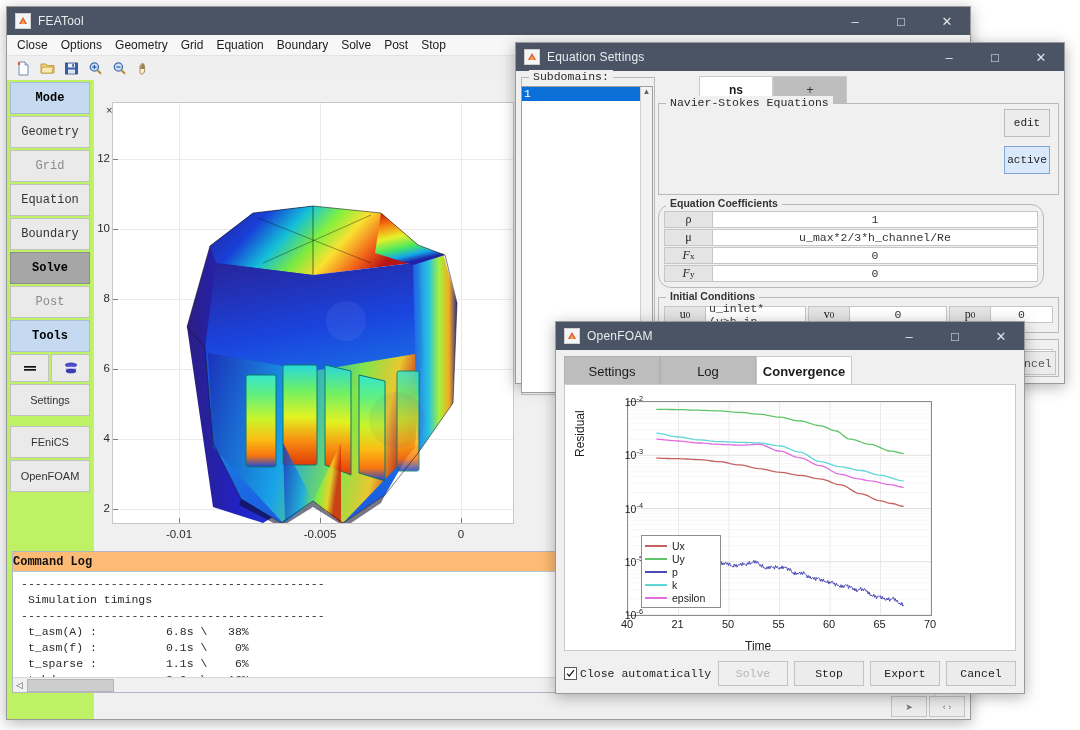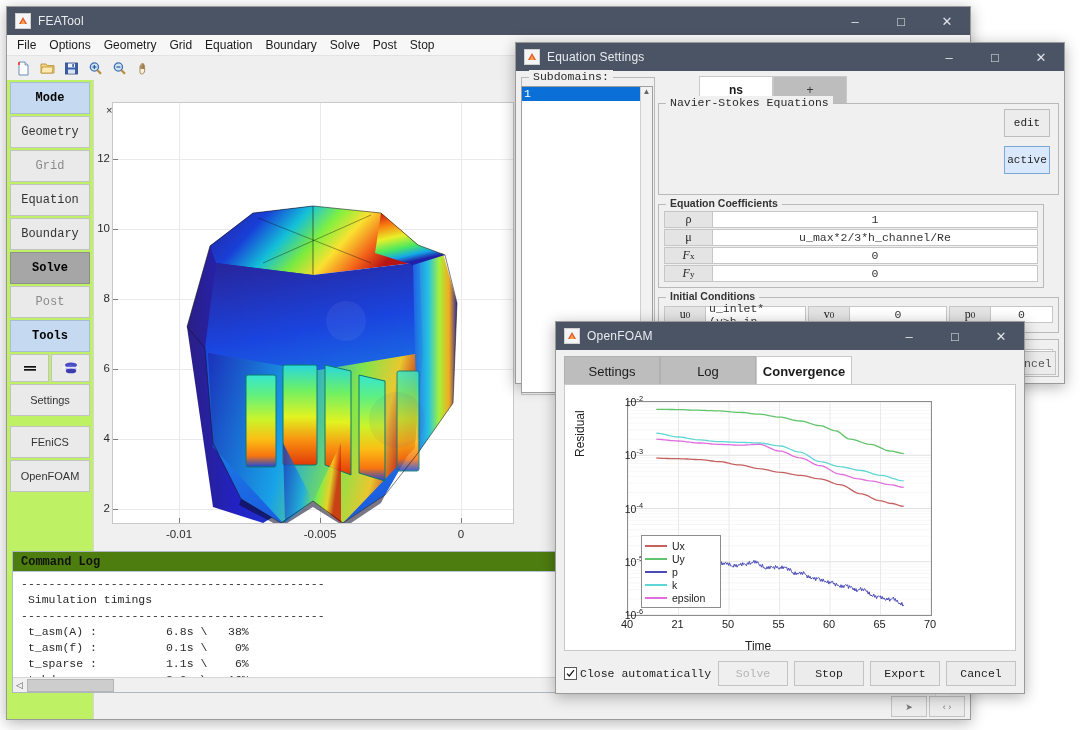--- a/index.html
+++ b/index.html
@@ -51,23 +51,23 @@
         border:1px solid #c8c8c8;overflow:hidden;}
   .gridline{position:absolute;background:#eaeaea;}
   .exp-label{position:absolute;left:12px;top:22px;font-size:11px;color:#2b2b2b;}
   .ytick{position:absolute;right:2px;font-size:11.5px;color:#2b2b2b;text-align:right;transform:translateY(-50%);}
   .xtick{position:absolute;top:2px;font-size:11.5px;color:#2b2b2b;transform:translateX(-50%);}
   .tickmark{position:absolute;background:#7d7d7d;}
 
   
   .cmdlog{position:absolute;left:5px;right:36px;bottom:26px;height:140px;background:#fff;
           border:1px solid #aeb6c2;}
-  .cmdlog-hd{height:19px;background:#4d7c0f;border-bottom:1px solid #b6c6dc;
+  .cmdlog-hd{height:19px;background:#fdba74;border-bottom:1px solid #b6c6dc;
              font-family:"Liberation Mono",monospace;font-weight:bold;font-size:12px;
-             display:flex;align-items:center;padding-left:8px;color:#111;}
+             display:flex;align-items:center;padding-left:0;color:#111;}
   .cmdlog-body{padding:4px 8px;font-family:"Liberation Mono",monospace;font-size:11.5px;
                color:#2a2a2a;line-height:16px;white-space:pre;}
   .hscroll{position:absolute;left:0;right:0;bottom:0;height:14px;background:#f0f0f0;
            border-top:1px solid #d7d7d7;display:flex;align-items:center;}
   .hscroll .arrowl{width:13px;text-align:center;font-size:9px;color:#555;}
   .hscroll .thumb{width:85px;height:11px;background:#cdcdcd;border:1px solid #b5b5b5;margin-left:1px;}
   .vscroll{position:absolute;right:20px;top:0;width:14px;bottom:14px;background:#f4f4f4;border-left:1px solid #dcdcdc;}
   .statusbar{position:absolute;left:5px;right:5px;bottom:3px;height:20px;display:flex;
              justify-content:flex-end;gap:2px;}
   .sb-btn{width:34px;height:19px;border:1px solid #c3c3c3;background:#ececec;
@@ -160,21 +160,21 @@
     </span>
     <span class="tb-title">FEATool</span>
     <span class="tb-ctrls">
       <span class="tb-btn">–</span>
       <span class="tb-btn">□</span>
       <span class="tb-btn close">✕</span>
     </span>
   </div>
 
   <div class="menubar" id="menubar">
-      <span>File</span>
+      <span>Close</span>
       <span>Options</span>
       <span>Geometry</span>
       <span>Grid</span>
       <span>Equation</span>
       <span>Boundary</span>
       <span>Solve</span>
       <span>Post</span>
       <span>Stop</span>
     </div>
 
@@ -446,21 +446,21 @@
       <div class="eqtab">ns</div>
       <div class="eqtab plus">+</div>
     </div>
 
     <div class="grp" style="left:142px;top:32px;right:5px;height:90px;">
       <span class="lg">Navier-Stokes Equations</span>
       <div class="sidebtn" style="top:5px;">edit</div>
       <div class="sidebtn on" style="top:42px;">active</div>
     </div>
 
-    <div class="grp" style="left:142px;top:133px;right:20px;height:82px;">
+    <div class="grp" style="left:142px;top:133px;right:20px;height:82px;border-radius:13px;">
       <span class="lg sans">Equation Coefficients</span>
       <div class="coefrow" style="top:6px;">
         <div class="coeflab">ρ</div>
         <div class="coefval">1</div>
       </div>
       <div class="coefrow" style="top:24px;">
         <div class="coeflab">μ</div>
         <div class="coefval">u_max*2/3*h_channel/Re</div>
       </div>
       <div class="coefrow" style="top:42px;">

